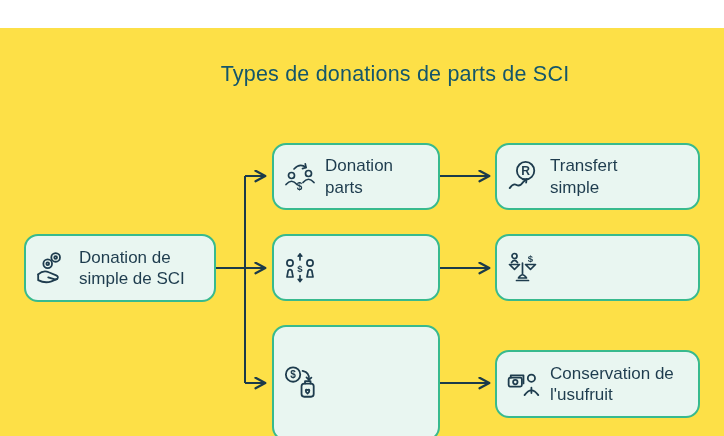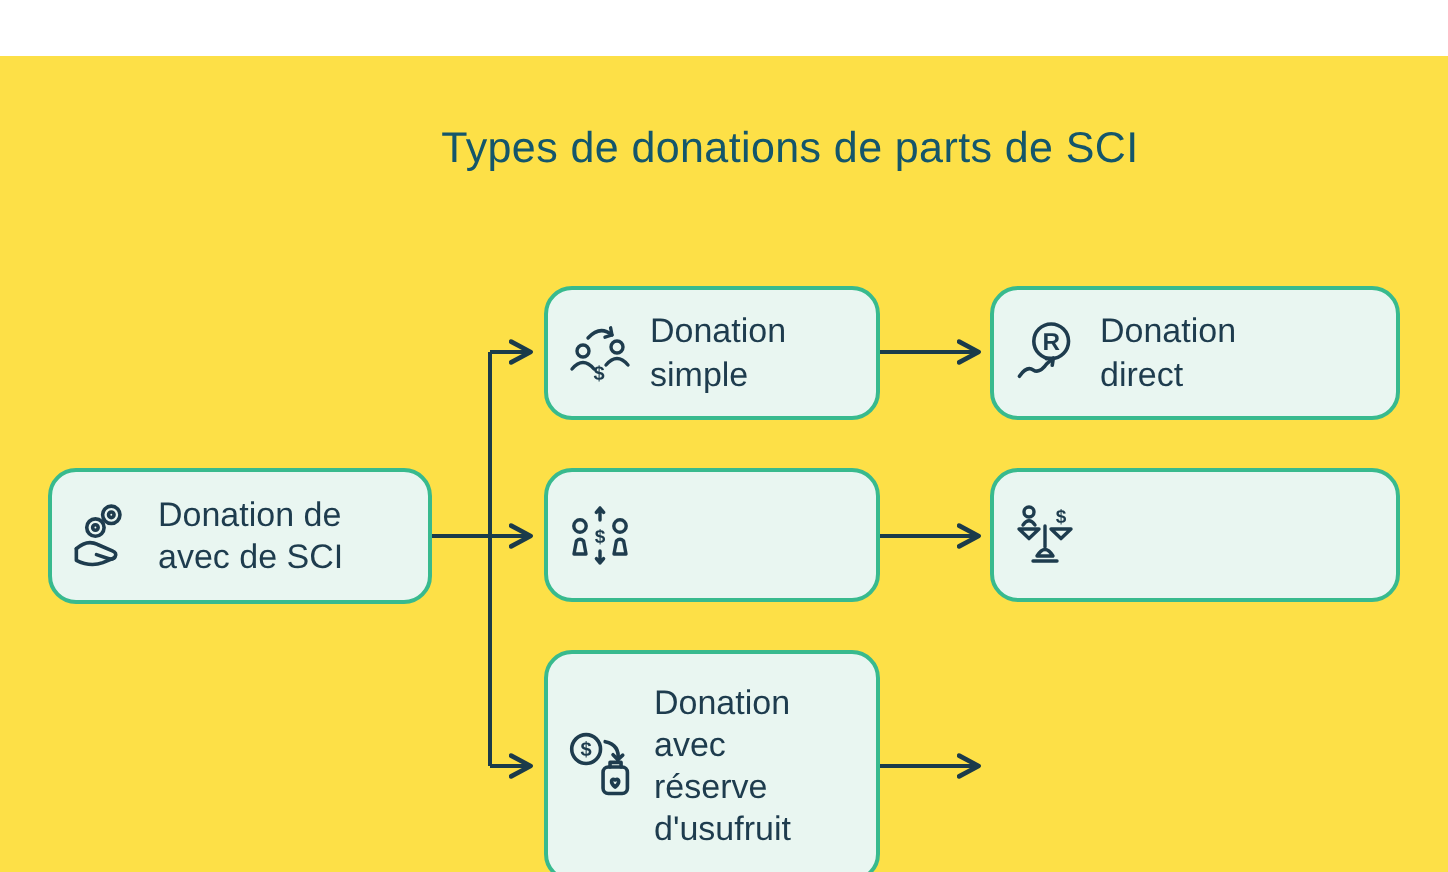--- a/index.html
+++ b/index.html
@@ -70,52 +70,52 @@
         <g class="ic">
           <circle cx="19.5" cy="7" r="4.1"></circle>
             <circle cx="19.5" cy="7" r="1.3"></circle>
           <circle cx="12" cy="13" r="4.1"></circle>
             <circle cx="12" cy="13" r="1.3"></circle>
           <path d="M3 23 Q8 18.5 13 21 L20 24 Q22.3 25 21.3 26.8 Q20.3 28.4 18 27.6 L12.5 25.8"></path>
           <path d="M3 23 V28.5 Q9.5 31.8 15.5 29.6 L21 27.3"></path>
         </g>
       </svg>
     </span>
-    <span class="label">Donation de avec de SCI</span>
+    <span class="label">Donation de simple de SCI</span>
   </div>
 
   <div class="box b-t1">
     <span class="icon">
       <svg width="34" height="34" viewBox="0 0 34 34">
         <g class="ic">
           <path d="M11 9 Q17 2.5 23 7.5"></path>
           <path d="M23 7.5 L22.3 3.9 M23 7.5 L19.5 8.6"></path>
           <circle cx="8.5" cy="15.5" r="3"></circle>
           <path d="M3 24.5 Q8.5 18 14 24.5"></path>
           <circle cx="25.5" cy="13.5" r="3"></circle>
           <path d="M20 22.5 Q25.5 16 31 22.5"></path>
           <text class="ic-txt" x="16.5" y="30" font-size="10" text-anchor="middle">$</text>
         </g>
       </svg>
     </span>
-    <span class="label">Donation simple</span>
+    <span class="label">Donation parts</span>
   </div>
 
   <div class="box b-r1">
     <span class="icon">
       <svg width="36" height="36" viewBox="0 0 34 34">
         <g class="ic">
           <circle cx="18.5" cy="11" r="8.2"></circle>
           <text class="ic-txt" x="18.5" y="15" font-size="11.5" text-anchor="middle">R</text>
           <path d="M3.5 27.5 Q7 22.5 10 24.5 T16.5 21.5 L19.5 19"></path>
           <path d="M19.5 19 L16.2 19.2 M19.5 19 L19 22.3"></path>
         </g>
       </svg>
     </span>
-    <span class="label">Donation direct</span>
+    <span class="label">Transfert simple</span>
   </div>
 
   <div class="box b-t2">
     <span class="icon">
       <svg width="34" height="34" viewBox="0 0 34 34">
         <g class="ic">
           <circle cx="7" cy="12" r="3.1"></circle>
           <path d="M4 26 L5.2 19.5 Q7 17.8 8.8 19.5 L10 26 Z"></path>
           <circle cx="27" cy="12" r="3.1"></circle>
           <path d="M24 26 L25.2 19.5 Q27 17.8 28.8 19.5 L30 26 Z"></path>
@@ -151,17 +151,31 @@
           <circle cx="9.5" cy="9" r="6.8"></circle>
           <text class="ic-txt" x="9.5" y="12.5" font-size="9.5" text-anchor="middle">$</text>
           <path d="M18.5 5.5 Q25.5 7 24.5 14"></path>
           <path d="M24.5 14 L22.2 11.7 M24.5 14 L26.8 11.9"></path>
           <rect x="17.5" y="17.5" width="11.5" height="12.5" rx="2.5"></rect>
           <path d="M20.8 17.5 V15.3 H26 V17.5"></path>
           <path d="M23.2 27 C20.7 25 21.2 22.3 23.2 23.6 C25.2 22.3 25.7 25 23.2 27 Z"></path>
         </g>
       </svg>
     </span>
-    <span class="label">Donation avec réserve d'usufruit</span>
   </div>
 
+  <div class="box b-r3">
+    <span class="icon">
+      <svg width="36" height="36" viewBox="0 0 34 34">
+        <g class="ic">
+          <path d="M4.5 11 V8.8 H16.5 V16.5"></path>
+          <rect x="2.5" y="11" width="12.5" height="8.5" rx="1.5"></rect>
+          <circle cx="8.8" cy="15.2" r="2.1"></circle>
+          <circle cx="24" cy="11.5" r="3.4"></circle>
+          <path d="M17.5 27.5 Q24 18.5 30.5 27.5"></path>
+          <path d="M24 20.5 V25.5"></path>
+        </g>
+      </svg>
+    </span>
+    <span class="label">Conservation de l'usufruit</span>
+  </div>
 
 </div>
 
 </body></html>

